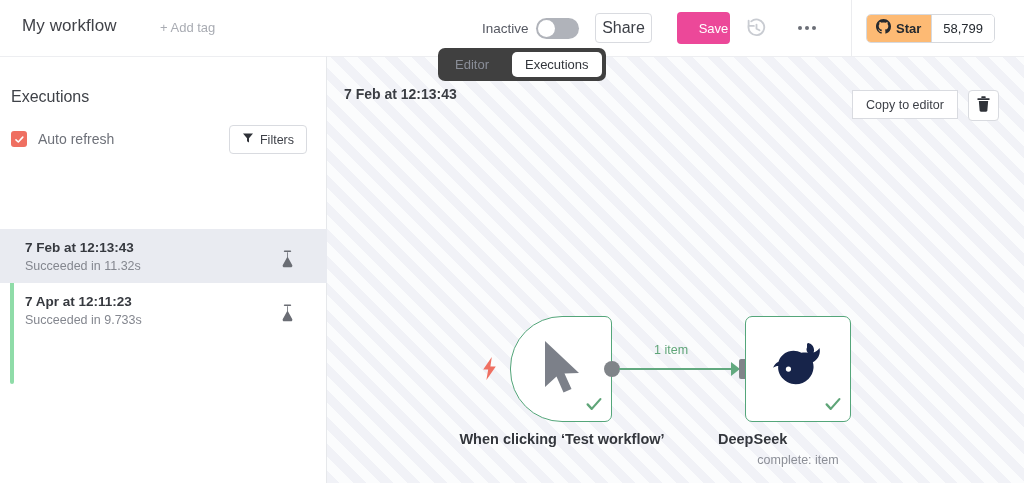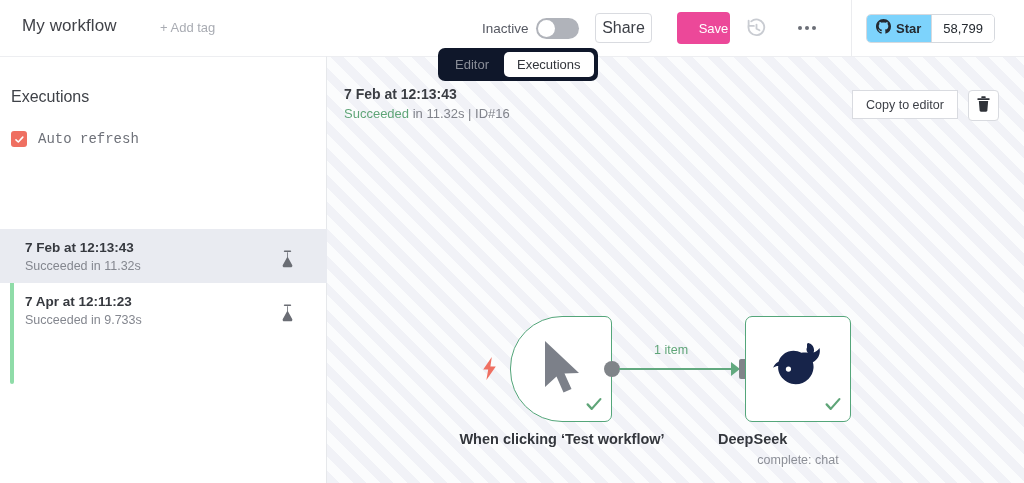--- a/index.html
+++ b/index.html
@@ -64,53 +64,52 @@
     position: absolute; left: 851px; top: 0px; height: 56px;
     display: flex; align-items: center; border-left: 1px solid #ebecef;
     padding-left: 14px;
   }
   .star-btn {
     display: flex; align-items: center; height: 29px;
     border: 1px solid #d6d9de; border-radius: 5px; overflow: hidden; cursor: pointer;
   }
   .star-left {
     display: flex; align-items: center; gap: 5px;
-    background: #7dd3fc; height: 100%; padding: 0 10px 0 9px;
+    background: #fdba74; height: 100%; padding: 0 10px 0 9px;
     font-size: 13px; font-weight: bold; color: #24292f;
   }
   .star-count {
     background: #fff; height: 100%; display: flex; align-items: center;
     padding: 0 11px; font-size: 13px; color: #24292f;
     border-left: 1px solid #d6d9de;
   }
 
   
   .tabs {
     position: absolute; left: 438px; top: 48px; z-index: 40;
-    background: #0f172a; border-radius: 7px; padding: 4px;
-    display: flex; gap: 2px;
+    background: #404040; border-radius: 7px; padding: 4px;
+    display: flex; gap: 10px;
   }
   .tab {
     font-size: 13px; padding: 5px 13px; border-radius: 5px;
     color: #8a8e98; cursor: pointer; white-space: nowrap;
   }
   .tab.active { background: #fff; color: #32353b; }
 
   
   .sidebar {
     position: absolute; left: 0; top: 56px; width: 327px; height: 427px;
     background: #fff; border-right: 1px solid #e6e8eb; border-top: 1px solid #edeef1;
   }
   .side-title {
     position: absolute; left: 11px; top: 31px; font-size: 16px; color: #3f4248;
   }
   .autorefresh {
     position: absolute; left: 11px; top: 74px; display: flex; align-items: center; gap: 11px;
     cursor: pointer;
-    font-family: Liberation Mono, monospace;
   }
   .checkbox {
     width: 16px; height: 16px; border-radius: 3px; background: #ef6f61;
     display: flex; align-items: center; justify-content: center;
   }
   .checkbox svg { display: block; }
   .autorefresh span { font-size: 14px; color: #6e7179; }
   .filters-btn {
     position: absolute; left: 229px; top: 68px;
     width: 78px; height: 29px; border: 1px solid #d9dbe0; border-radius: 4px;
@@ -273,20 +272,28 @@
 
     <div class="autorefresh">
       <div class="checkbox">
         <svg width="11" height="11" viewBox="0 0 14 14" fill="none" stroke="#ffffff" stroke-width="2" stroke-linecap="round" stroke-linejoin="round">
           <polyline points="2.5 7.5 5.5 10.2 11.2 4"></polyline>
         </svg>
       </div>
       <span>Auto refresh</span>
     </div>
 
+    <div class="filters-btn">
+      <span>
+        <svg width="12" height="12" viewBox="0 0 24 24" fill="#2f3238">
+          <polygon points="2,3 22,3 14,12.5 14,21 10,18.6 10,12.5"></polygon>
+        </svg>
+      </span>
+      <span>Filters</span>
+    </div>
 
     <div class="exec-list">
       <div class="green-rail"></div>
 
       <div class="exec-item selected" style="margin-top:59px;">
         <div>
           <div class="date">7 Feb at 12:13:43</div>
           <div class="status">Succeeded in 11.32s</div>
         </div>
         <div class="flask">
@@ -309,21 +316,20 @@
           </svg>
         </div>
       </div>
     </div>
   </div>
 
   <div class="canvas">
 
     <div class="exec-header">
       <div class="h-date">7 Feb at 12:13:43</div>
-      <div class="h-sub"><span class="ok">Succeeded</span><span> in 11.32s | ID#16</span></div>
     </div>
 
     <button class="copy-btn">Copy to editor</button>
 
     <div class="trash-btn">
       <span>
         <svg width="15" height="16" viewBox="0 0 20 22" fill="#2f3238">
           <rect x="7" y="0.5" width="6" height="2.3" rx="0.8"></rect>
           <rect x="1.5" y="3.2" width="17" height="2.4" rx="1"></rect>
           <path d="M3.6 6.8h12.8l-1.1 13.1c-.07.9-.82 1.6-1.73 1.6H6.43c-.9 0-1.66-.7-1.73-1.6L3.6 6.8z"></path>
@@ -365,16 +371,16 @@
       </div>
       <div class="node-check">
         <svg width="18" height="18" viewBox="0 0 24 24" fill="none" stroke="#5fa578" stroke-width="3" stroke-linecap="round" stroke-linejoin="round">
           <polyline points="3.5 12.5 9 18.5 20.5 5.5"></polyline>
         </svg>
       </div>
     </div>
 
     <div class="node-label-1">When clicking ‘Test workflow’</div>
     <div class="node-label-2">DeepSeek</div>
-    <div class="node-sub-2">complete: chat</div>
+    <div class="node-sub-2">complete: item</div>
   </div>
 
 </div>
 
 </body></html>

